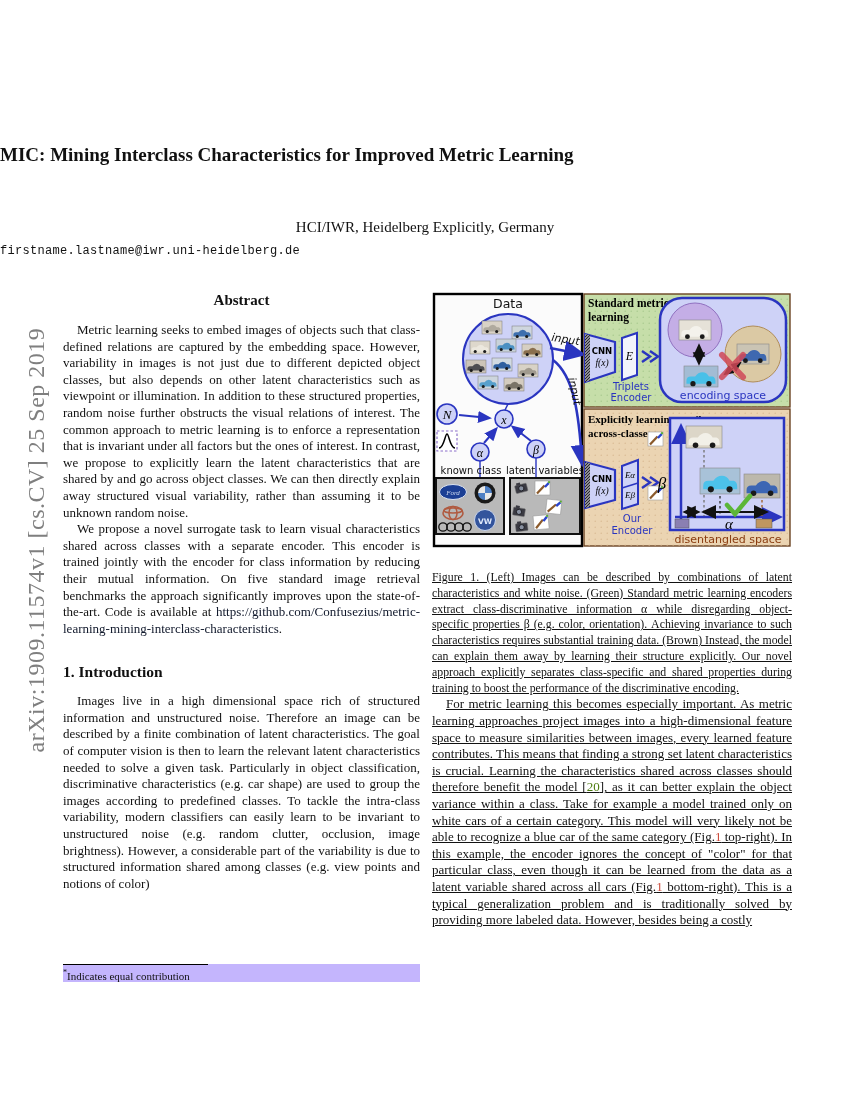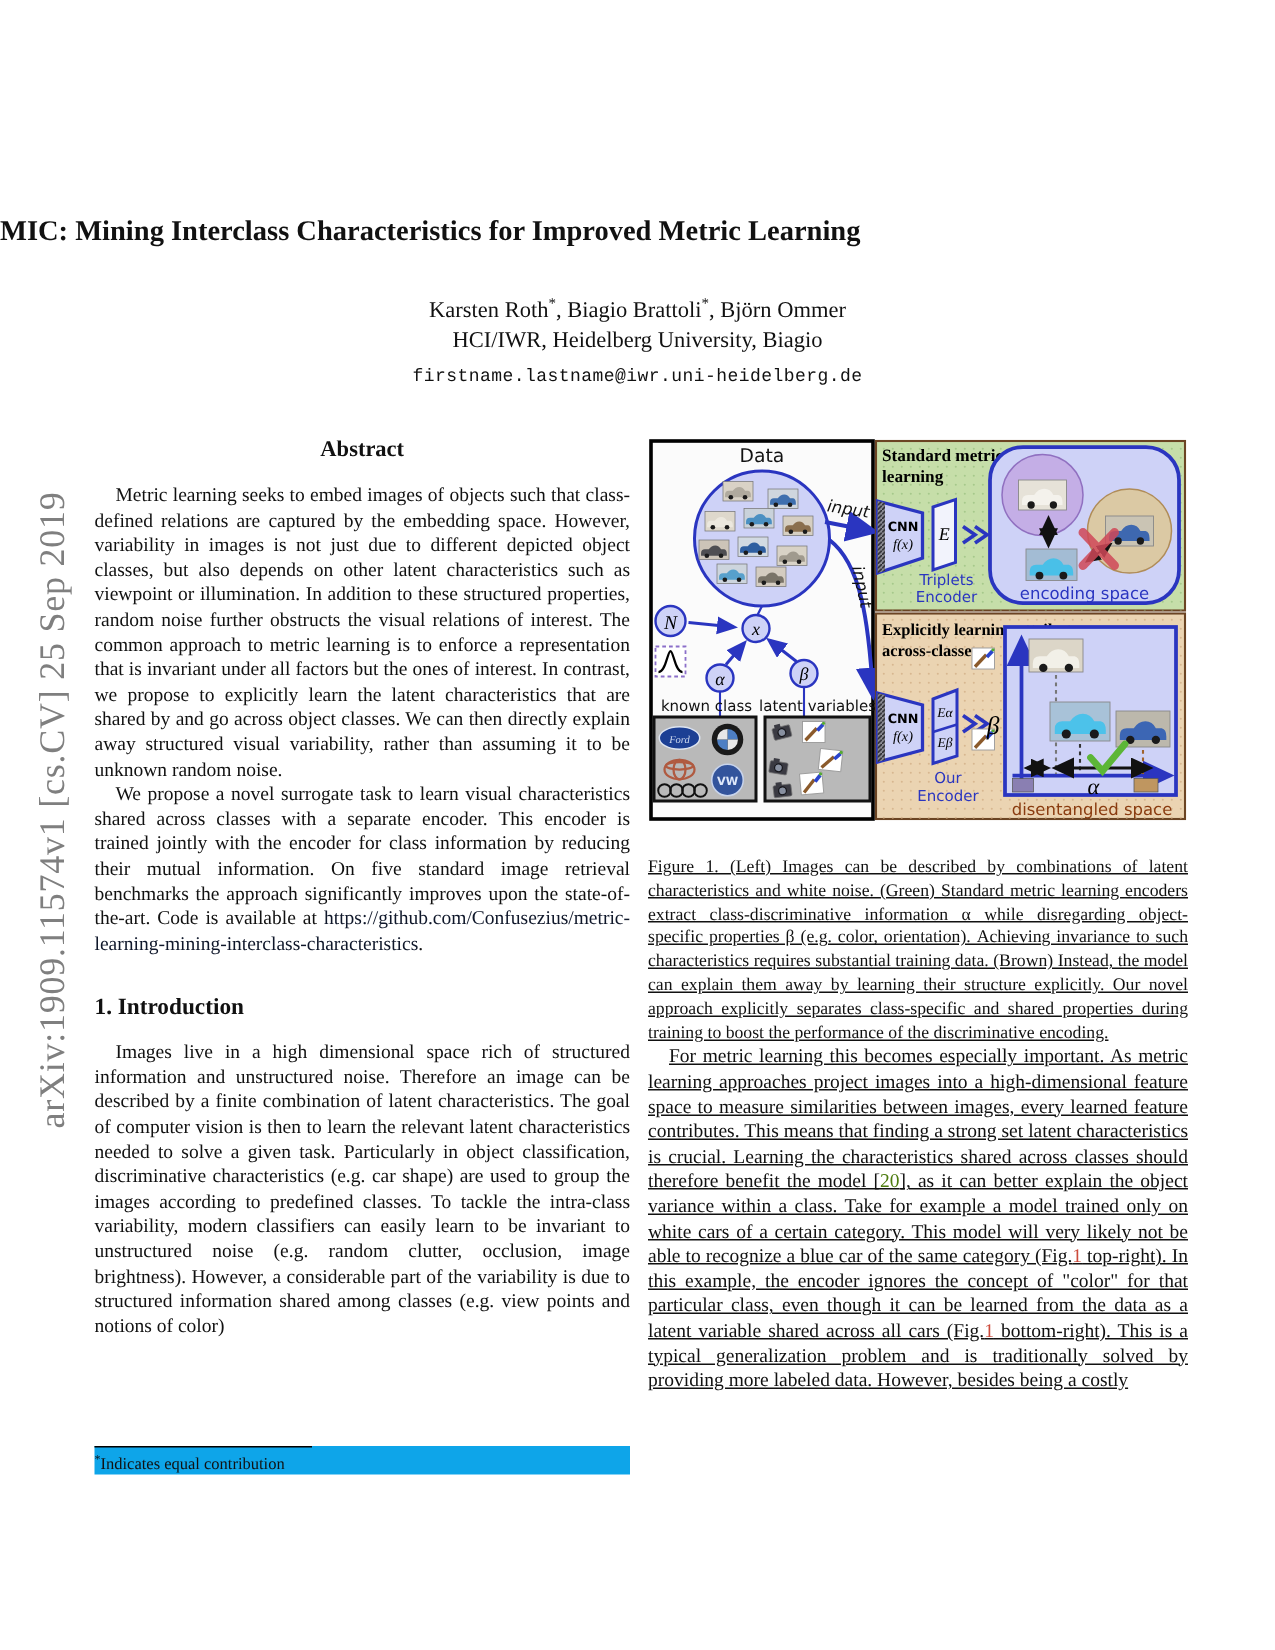--- a/index.html
+++ b/index.html
@@ -9,35 +9,35 @@
   
   .watermark{position:absolute;left:36px;top:540px;transform:translate(-50%,-50%) rotate(-90deg);
              white-space:nowrap;font-size:24px;letter-spacing:0.5px;color:#7f7f7f;}
 
   
   .title{position:absolute;top:144px;left:0;right:0;
          font-size:19px;font-weight:bold;}
   .authors{position:absolute;top:197px;left:0;right:0;text-align:center;font-size:15px;}
   .authors sup{font-size:10px;}
   .affiliation{position:absolute;top:219px;left:0;right:0;text-align:center;font-size:15px;}
-  .email{position:absolute;top:244px;left:0;right:0;text-align:center;
+  .email{position:absolute;top:244px;left:0;right:0;text-align:left;
          font-family:"Liberation Mono","DejaVu Sans Mono",monospace;font-size:12px;letter-spacing:0.3px;}
 
   
   .col-left{position:absolute;left:63px;top:292px;width:357px;height:705px;}
   .col-right{position:absolute;left:432px;top:292px;width:360px;text-decoration:underline;}
 
   .abs-heading{text-align:center;font-weight:bold;font-size:15px;margin:0 0 13px 0;}
   p.abs{font-size:13px;line-height:16.6px;text-align:justify;
         text-indent:14px;margin:0;}
   a.paper-link{color:#0f172a;text-decoration:none;}
   .sec-heading{font-weight:bold;font-size:15.5px;margin:26px 0 12px 0;}
   p.body{font-size:13px;line-height:16.6px;text-align:justify;text-indent:14px;margin:0;}
 
-  .footnote{position:absolute;left:0;top:672px;width:357px;background:#0ea5e9;font-size:11px;}
+  .footnote{position:absolute;left:0;top:672px;width:357px;background:#c4b5fd;font-size:11px;}
   .footnote .rule{width:145px;border-top:1px solid #000;margin-bottom:3px;}
   .footnote sup{font-size:8px;}
 
   
   .figure-wrap{width:360px;height:256px;}
   .caption{font-size:11.8px;line-height:15.8px;text-align:justify;margin-top:22px;
            color:#111;}
   .right-body{margin-top:24px;}
   .cite-green{color:#4d7c0f;}
   .figref-red{color:#cc4b3c;}
@@ -46,22 +46,21 @@
   svg .sertxt{font-family:"Liberation Serif",serif;}
 </style>
 </head>
 <body>
 
 <div class="page">
 
   <div class="watermark">arXiv:1909.11574v1  [cs.CV]  25 Sep 2019</div>
 
   <div class="title">MIC: Mining Interclass Characteristics for Improved Metric Learning</div>
-  <div class="authors"><span>Karsten Roth</span><sup>*</sup><span>,  Biagio Brattoli</span><sup>*</sup><span>,  Björn Ommer</span></div>
-  <div class="affiliation">HCI/IWR, Heidelberg University, Biagio</div>
+  <div class="affiliation">HCI/IWR, Heidelberg Explicitly, Germany</div>
   <div class="email">firstname.lastname@iwr.uni-heidelberg.de</div>
 
   <div class="col-left">
     <div class="abs-heading">Abstract</div>
     <p class="abs">Metric learning seeks to embed images of objects such that class-defined relations are captured by the embedding space. However, variability in images is not just due to different depicted object classes, but also depends on other latent characteristics such as viewpoint or illumination. In addition to these structured properties, random noise further obstructs the visual relations of interest. The common approach to metric learning is to enforce a representation that is invariant under all factors but the ones of interest. In contrast, we propose to explicitly learn the latent characteristics that are shared by and go across object classes. We can then directly explain away structured visual variability, rather than assuming it to be unknown random noise.</p>
     <p class="abs"><span>We propose a novel surrogate task to learn visual characteristics shared across classes with a separate encoder. This encoder is trained jointly with the encoder for class information by reducing their mutual information. On five standard image retrieval benchmarks the approach significantly improves upon the state-of-the-art. Code is available at </span><a class="paper-link" href="#">https://github.com/Confusezius/metric-learning-mining-interclass-characteristics</a><span>.</span></p>
 
     <div class="sec-heading">1. Introduction</div>
     <p class="body">Images live in a high dimensional space rich of structured information and unstructured noise. Therefore an image can be described by a finite combination of latent characteristics. The goal of computer vision is then to learn the relevant latent characteristics needed to solve a given task. Particularly in object classification, discriminative characteristics (e.g. car shape) are used to group the images according to predefined classes. To tackle the intra-class variability, modern classifiers can easily learn to be invariant to unstructured noise (e.g. random clutter, occlusion, image brightness). However, a considerable part of the variability is due to structured information shared among classes (e.g. view points and notions of color)</p>
 

